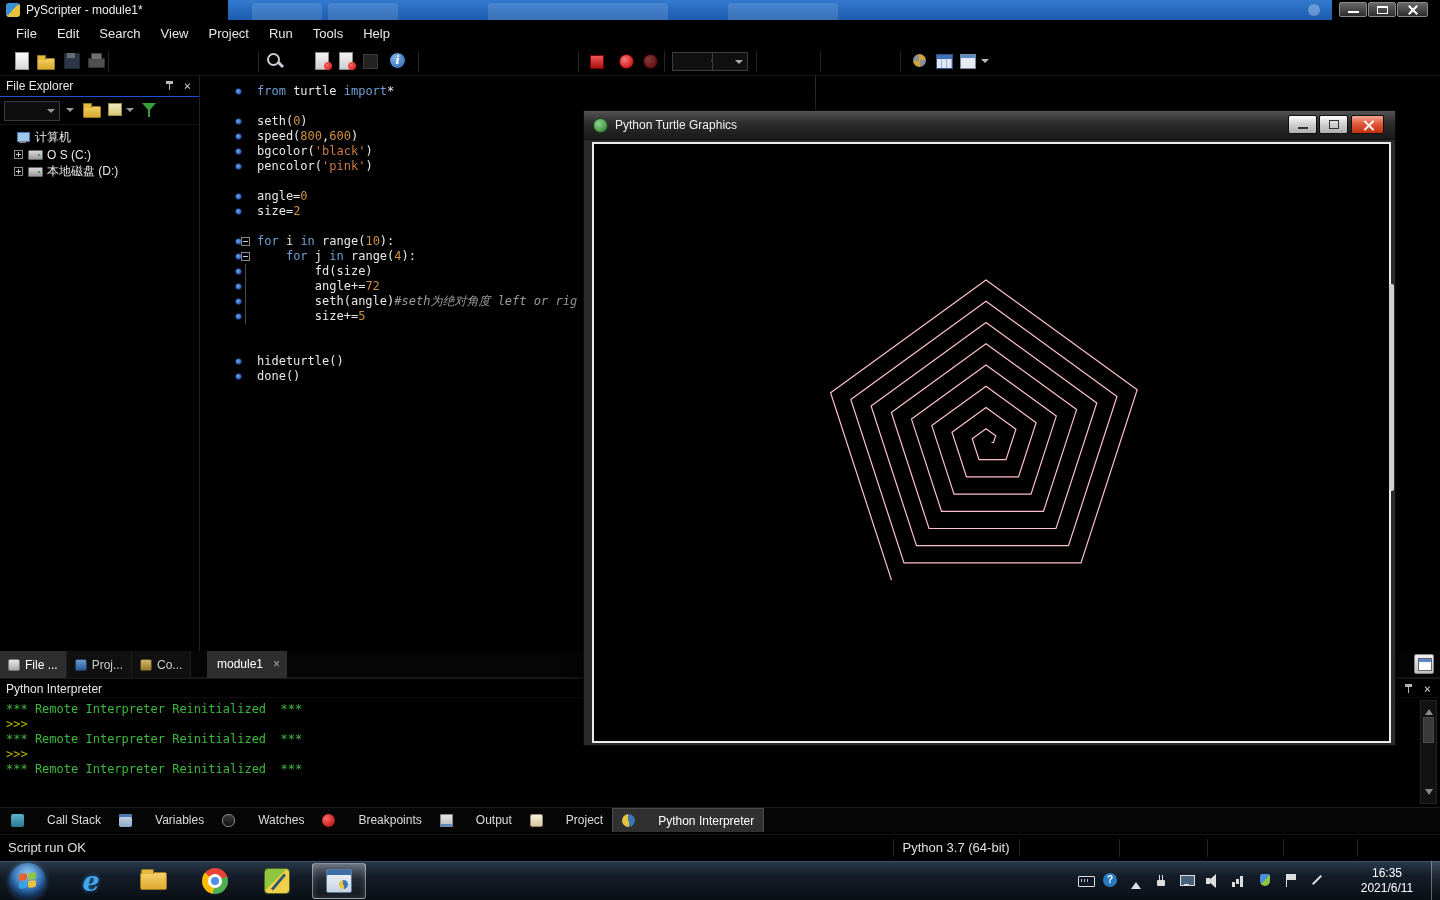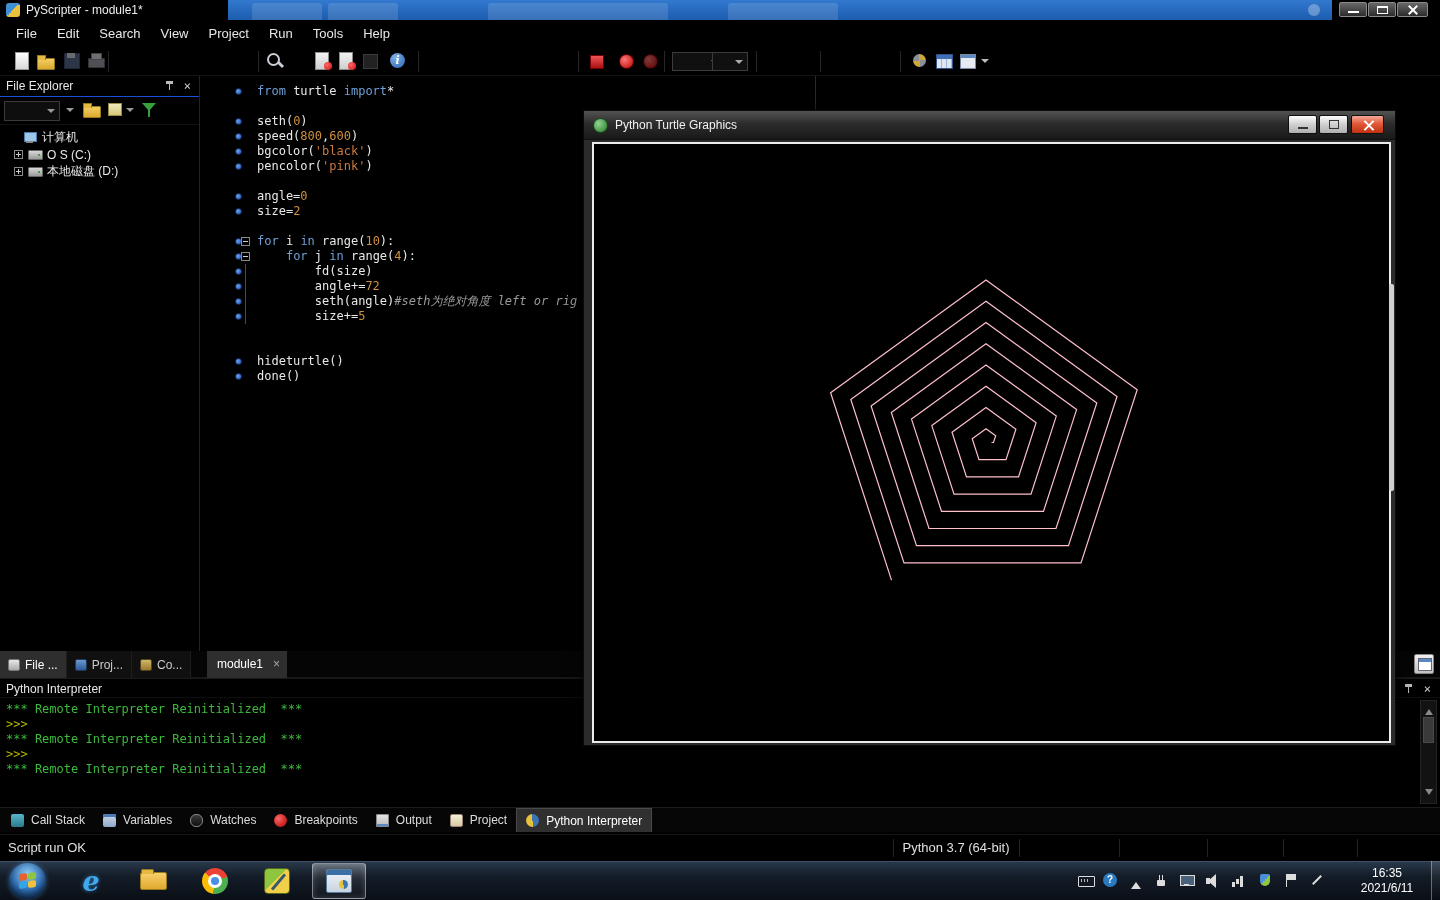--- a/index.html
+++ b/index.html
@@ -119,21 +119,21 @@
 .con-info{color:var(--c-console_info)}
 .con-prompt{color:var(--c-console_prompt)}
 #con-scroll{position:absolute;right:3px;top:22px;width:17px;height:104px;background:#121212;border:1px solid #232323}
 .sc-arrow{position:absolute;left:4px;border:4px solid transparent}
 #sc-up{top:4px;border-bottom:6px solid #888}
 #sc-dn{bottom:4px;border-top:6px solid #888}
 #sc-thumb{position:absolute;left:2px;top:16px;width:11px;height:26px;background:#3a3a3a;border:1px solid #4a4a4a}
 
 
 #bottomtabs{position:absolute;left:0;top:807px;width:1440px;height:25px;background:#060606;border-top:1px solid #1c1c1c;display:flex;align-items:stretch;padding-left:2px}
-.btab{position:relative;display:flex;align-items:center;gap:7px;padding:0 9px;font-size:12px;color:#ddd;white-space:nowrap}
+.btab{position:relative;display:flex;align-items:center;gap:23px;padding:0 9px;font-size:12px;color:#ddd;white-space:nowrap}
 .btab.active{background:#303030;border:1px solid #4a4a4a;border-bottom:none;color:#fff}
 .btab-ic{width:13px;height:13px;border-radius:2px;flex:0 0 13px}
 .btab-ic0{background:linear-gradient(#58b5c9,#2a7a8e)}
 .btab-ic1{background:linear-gradient(#cfd8e8,#8fa8c8);box-shadow:inset 0 3px 0 #4a7ab5}
 .btab-ic2{background:linear-gradient(#3a3a3a,#111);border:1px solid #888;border-radius:6px}
 .btab-ic3{background:radial-gradient(circle at 35% 35%,#f66,#a00);border-radius:50%}
 .btab-ic4{background:linear-gradient(#e8e8e8,#b8b8b8);box-shadow:inset 0 0 0 1px #888,inset 0 -3px 0 #5a8ac5}
 .btab-ic5{background:linear-gradient(#f5f0d8,#d8c8a0);border:1px solid #998877}
 .btab-ic6{background:conic-gradient(#3a76b5 0 50%,#e8c23a 0 100%);border-radius:50%}
 
@@ -267,21 +267,21 @@
     <div id="fx-toolbar">
       <div id="fx-combo"></div>
       <div id="fx-dd"></div>
       <span id="fx-open" class="tbi ic-folder"></span>
       <div id="fx-view">
           <span class="vbox"></span>
         </div>
       <span id="fx-filter"></span>
     </div>
     <div id="fx-tree">
-        <div class="tree-row" style="padding-left: 16px; margin-left: 7px;">
+        <div class="tree-row" style="padding-left: 16px;">
           <span class="fx-ic fx-ic-computer"></span>
           <span class="tree-label">计算机</span>
         </div>
         <div class="tree-row" style="padding-left: 14px;">
           <span class="expand-box"></span>
           <span class="fx-ic fx-ic-drive"></span>
           <span class="tree-label">O S (C:)</span>
         </div>
         <div class="tree-row" style="padding-left: 14px;">
           <span class="expand-box"></span>

